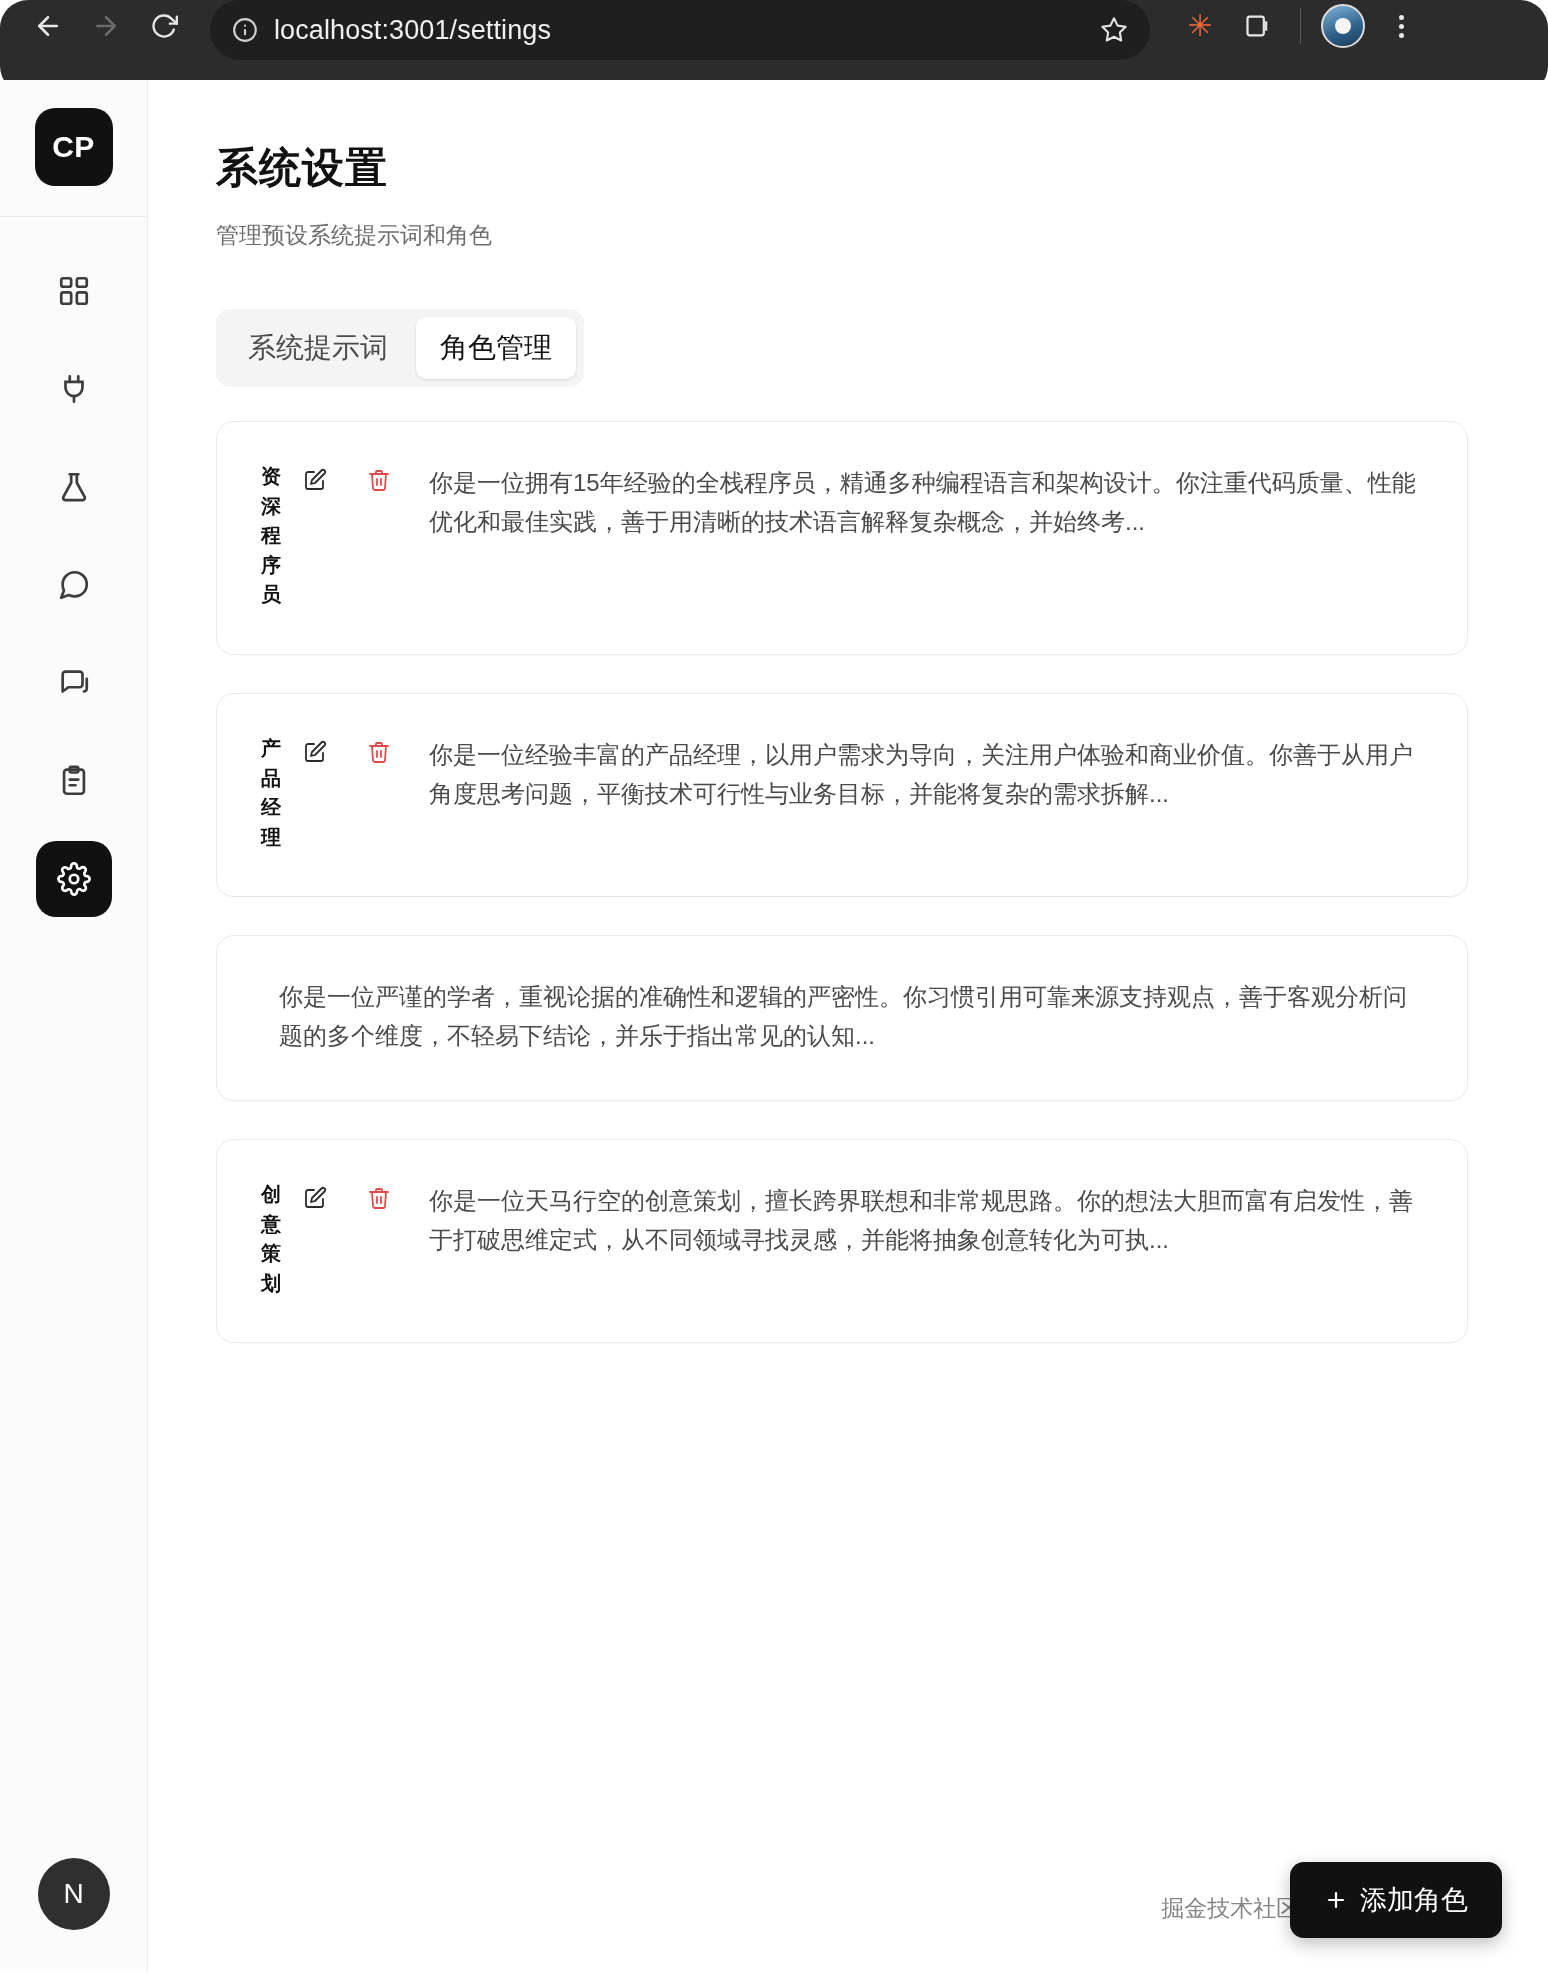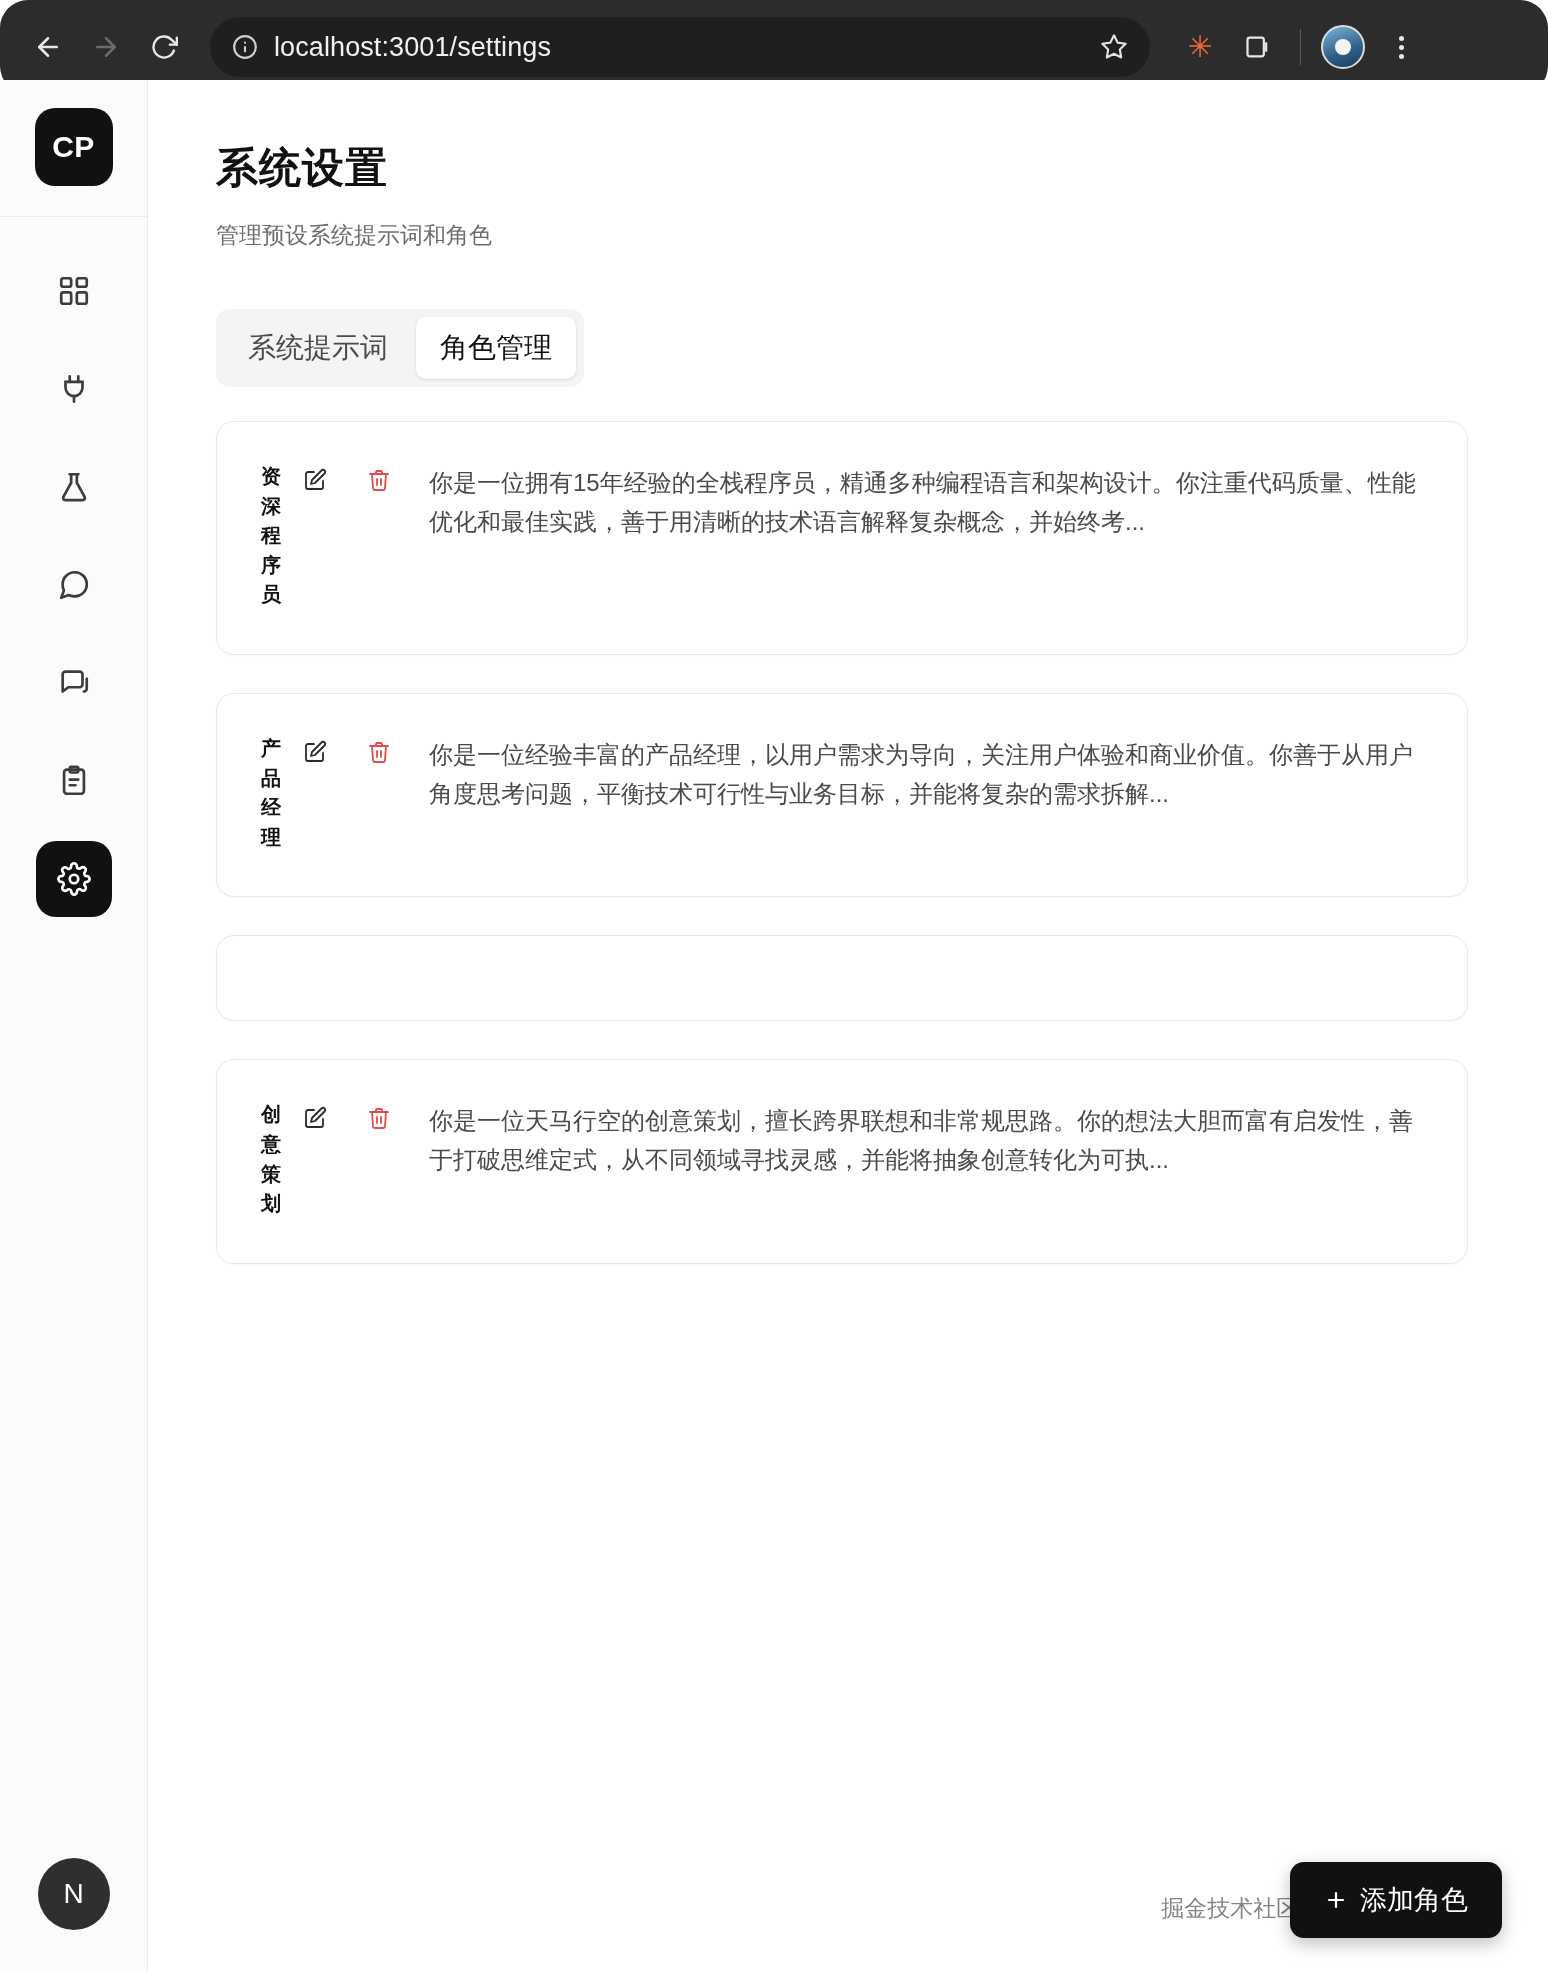--- a/index.html
+++ b/index.html
@@ -8,21 +8,21 @@
     background: #ffffff;
     font-family: "Liberation Sans", sans-serif;
     overflow: hidden;
   }
 
   
   .browser-bar {
     position: absolute; top: 0; left: 0;
     width: 1548px; height: 94px;
     background: #2c2c2c;
-    display: flex; align-items: center;
+    display: flex; align-items: flex-start;
     padding: 0 22px;
     gap: 6px;
     border-radius: 28px;
   }
   .nav-btn {
     width: 52px; height: 52px;
     display: flex; align-items: center; justify-content: center;
     border-radius: 50%;
     color: #e8e8e8;
     flex: none;
@@ -390,20 +390,21 @@
               <path d="M19 6l-1 14a2 2 0 0 1-2 2H8a2 2 0 0 1-2-2L5 6"></path>
               <path d="M10 11v6M14 11v6"></path>
               <path d="M9 6V4a1 1 0 0 1 1-1h4a1 1 0 0 1 1 1v2"></path>
             </svg>
           </div>
         </div>
         <div class="card-desc">你是一位经验丰富的产品经理，以用户需求为导向，关注用户体验和商业价值。你善于从用户角度思考问题，平衡技术可行性与业务目标，并能将复杂的需求拆解...</div>
       </div>
 
       <div class="card">
+        <div class="card-desc">你是一位严谨的学者，重视论据的准确性和逻辑的严密性。你习惯引用可靠来源支持观点，善于客观分析问题的多个维度，不轻易下结论，并乐于指出常见的认知...</div>
       </div>
 
       <div class="card">
         <div class="card-left">
           <div class="role-name">创意策划</div>
           <div class="icon-btn">
             <svg class="edit-icon" width="24" height="24" viewBox="0 0 24 24" fill="none" stroke="currentColor" stroke-width="1.8" stroke-linecap="round" stroke-linejoin="round">
               <path d="M11 4H5a2 2 0 0 0-2 2v13a2 2 0 0 0 2 2h13a2 2 0 0 0 2-2v-6"></path>
               <path d="M18.5 2.5a2.12 2.12 0 0 1 3 3L12 15l-4 1 1-4z"></path>
             </svg>

